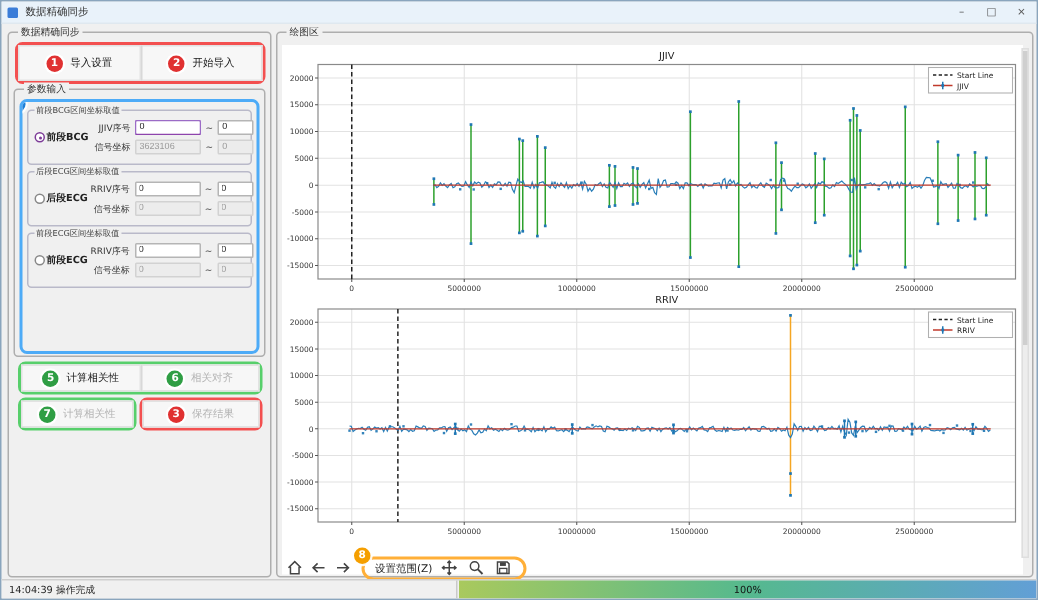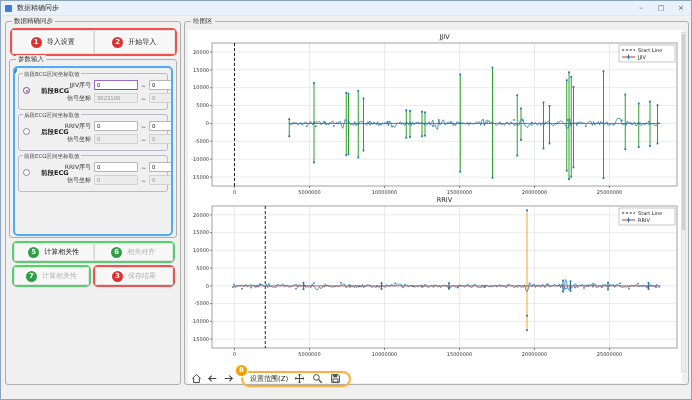--- a/index.html
+++ b/index.html
@@ -25,21 +25,21 @@
 .badge.abs{position:absolute}
 
 .import-row{position:absolute;left:6px;top:8px;width:163px;height:24px;display:flex}
 .import-btn{flex:1;display:flex;align-items:center;justify-content:center;gap:5px;font-size:7px;color:#1a1a1a;background:#f7f7f7;border:1px solid #e2e2e2;cursor:default}
 .import-btn+.import-btn{border-left:1px solid #d8d8d8}
 
 .blue-box{left:3px;top:6px;width:160px;height:170px;padding:1px 2px;overflow:hidden}
 .section{position:relative;border:1px solid #b9b9c9;border-radius:3px;margin:4px 1px 0;height:37px;background:transparent}
 .section-title{position:absolute;top:-4px;left:4px;font-size:5.5px;line-height:8px;color:#444;background:#f0f0f0;padding:0 1px;white-space:nowrap}
 .section-body{display:flex;height:100%;align-items:center}
-.radio-wrap{width:44px;display:flex;gap:11px;padding-left:4px}
+.radio-wrap{width:44px;display:flex;align-items:center;gap:1px;padding-left:4px}
 .radio{width:7px;height:7px;border:1px solid #888;border-radius:50%;background:#fff;position:relative;flex:0 0 auto}
 .radio.sel{border-color:#7d3c98}
 .radio.sel::after{content:"";position:absolute;inset:1.5px;background:#7d3c98;border-radius:50%}
 .radio-label{font-size:6.5px;font-weight:600;color:#222;white-space:nowrap}
 .rows{flex:1;display:flex;flex-direction:column;gap:3px}
 .prow{display:flex;align-items:center;gap:3px}
 .plabel{width:28px;text-align:right;font-size:6px;color:#333;white-space:nowrap}
 .pinput{width:44px;height:10px;font-size:6px;padding:0 2px;border:1px solid #b5b5b5;background:#fff;color:#222;border-radius:1px}
 .pinput.pin2{width:24px}
 .pinput.focus{border-color:#9b6bc6;border-bottom:1.5px solid #8e44ad}
@@ -521,14 +521,21 @@
               </svg>
           </div>
         </div>
       </div>
     </div>
     <div class="vscroll">
       <div class="vscroll-thumb"></div>
     </div>
   </div>
 
+  <div class="statusbar">
+    <div class="status-msg">14:04:39 操作完成</div>
+    <div class="status-sep"></div>
+    <div class="progress" style="background: linear-gradient(90deg, rgb(169, 201, 93), rgb(85, 185, 142), rgb(98, 159, 214));">
+      <div class="progress-label">100%</div>
+    </div>
+  </div>
 
 </div>
 
 </body></html>

